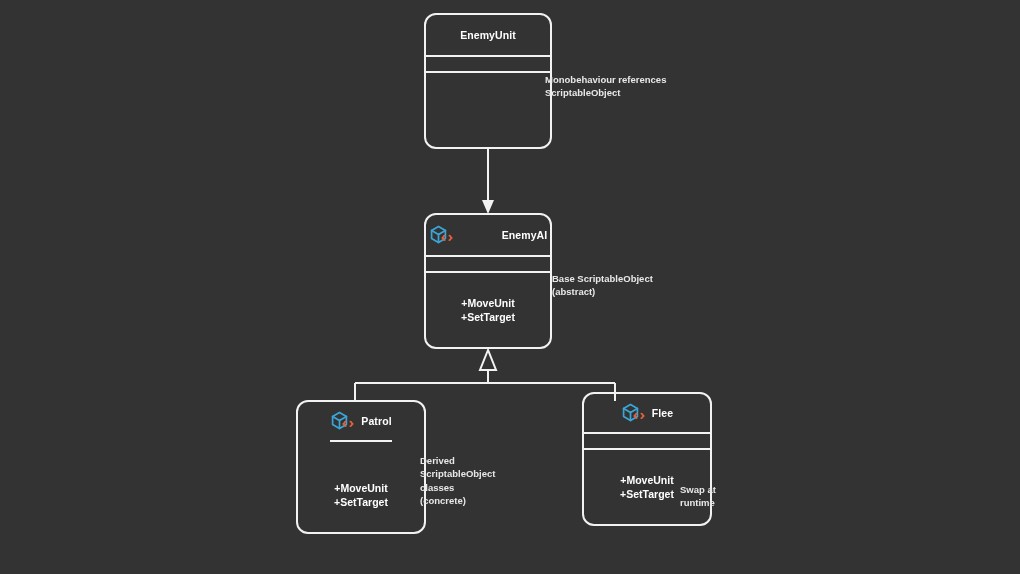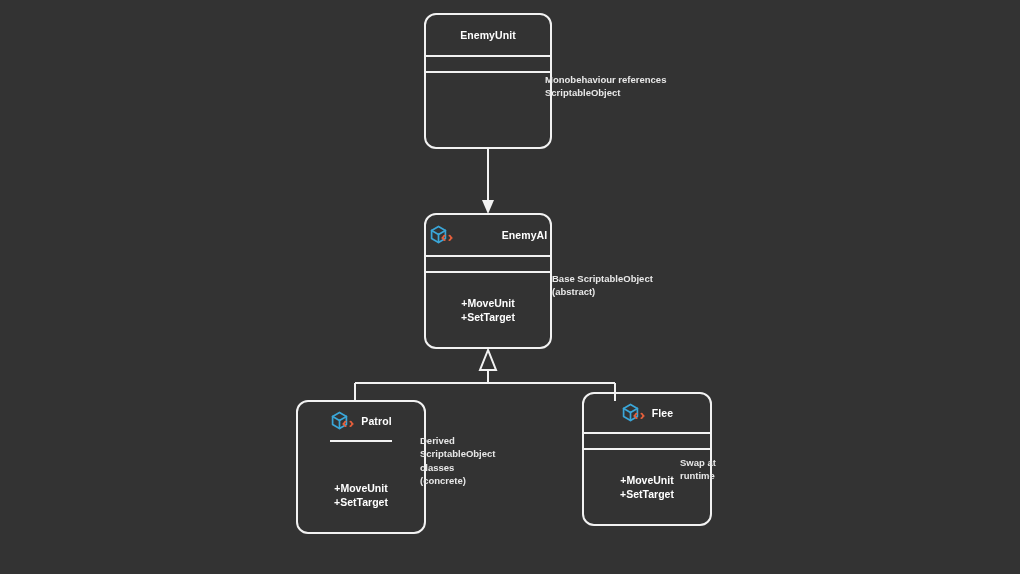--- a/index.html
+++ b/index.html
@@ -104,22 +104,22 @@
     position: absolute;
     color: #e8e8e8;
     font-weight: bold;
     font-size: 9.5px;
     line-height: 1.42;
     text-align: left;
     white-space: pre-line;
   }
   #note-monobehaviour { left: 545px; top: 73px;  width: 190px; }
   #note-base          { left: 552px; top: 272px; width: 175px; }
-  #note-derived       { left: 420px; top: 434px; width: 135px; }
-  #note-swap          { left: 680px; top: 456px; width: 135px; }
+  #note-derived       { left: 420px; top: 454px; width: 135px; }
+  #note-swap          { left: 680px; top: 483px; width: 135px; }
 </style>
 </head>
 <body>
 
 <div id="canvas">
 
   <svg id="edges" viewBox="0 0 1020 574" xmlns="http://www.w3.org/2000/svg">
 
     <g>
       <line x1="488" y1="149" x2="488" y2="205" stroke="#f2f2f2" stroke-width="2"></line>

